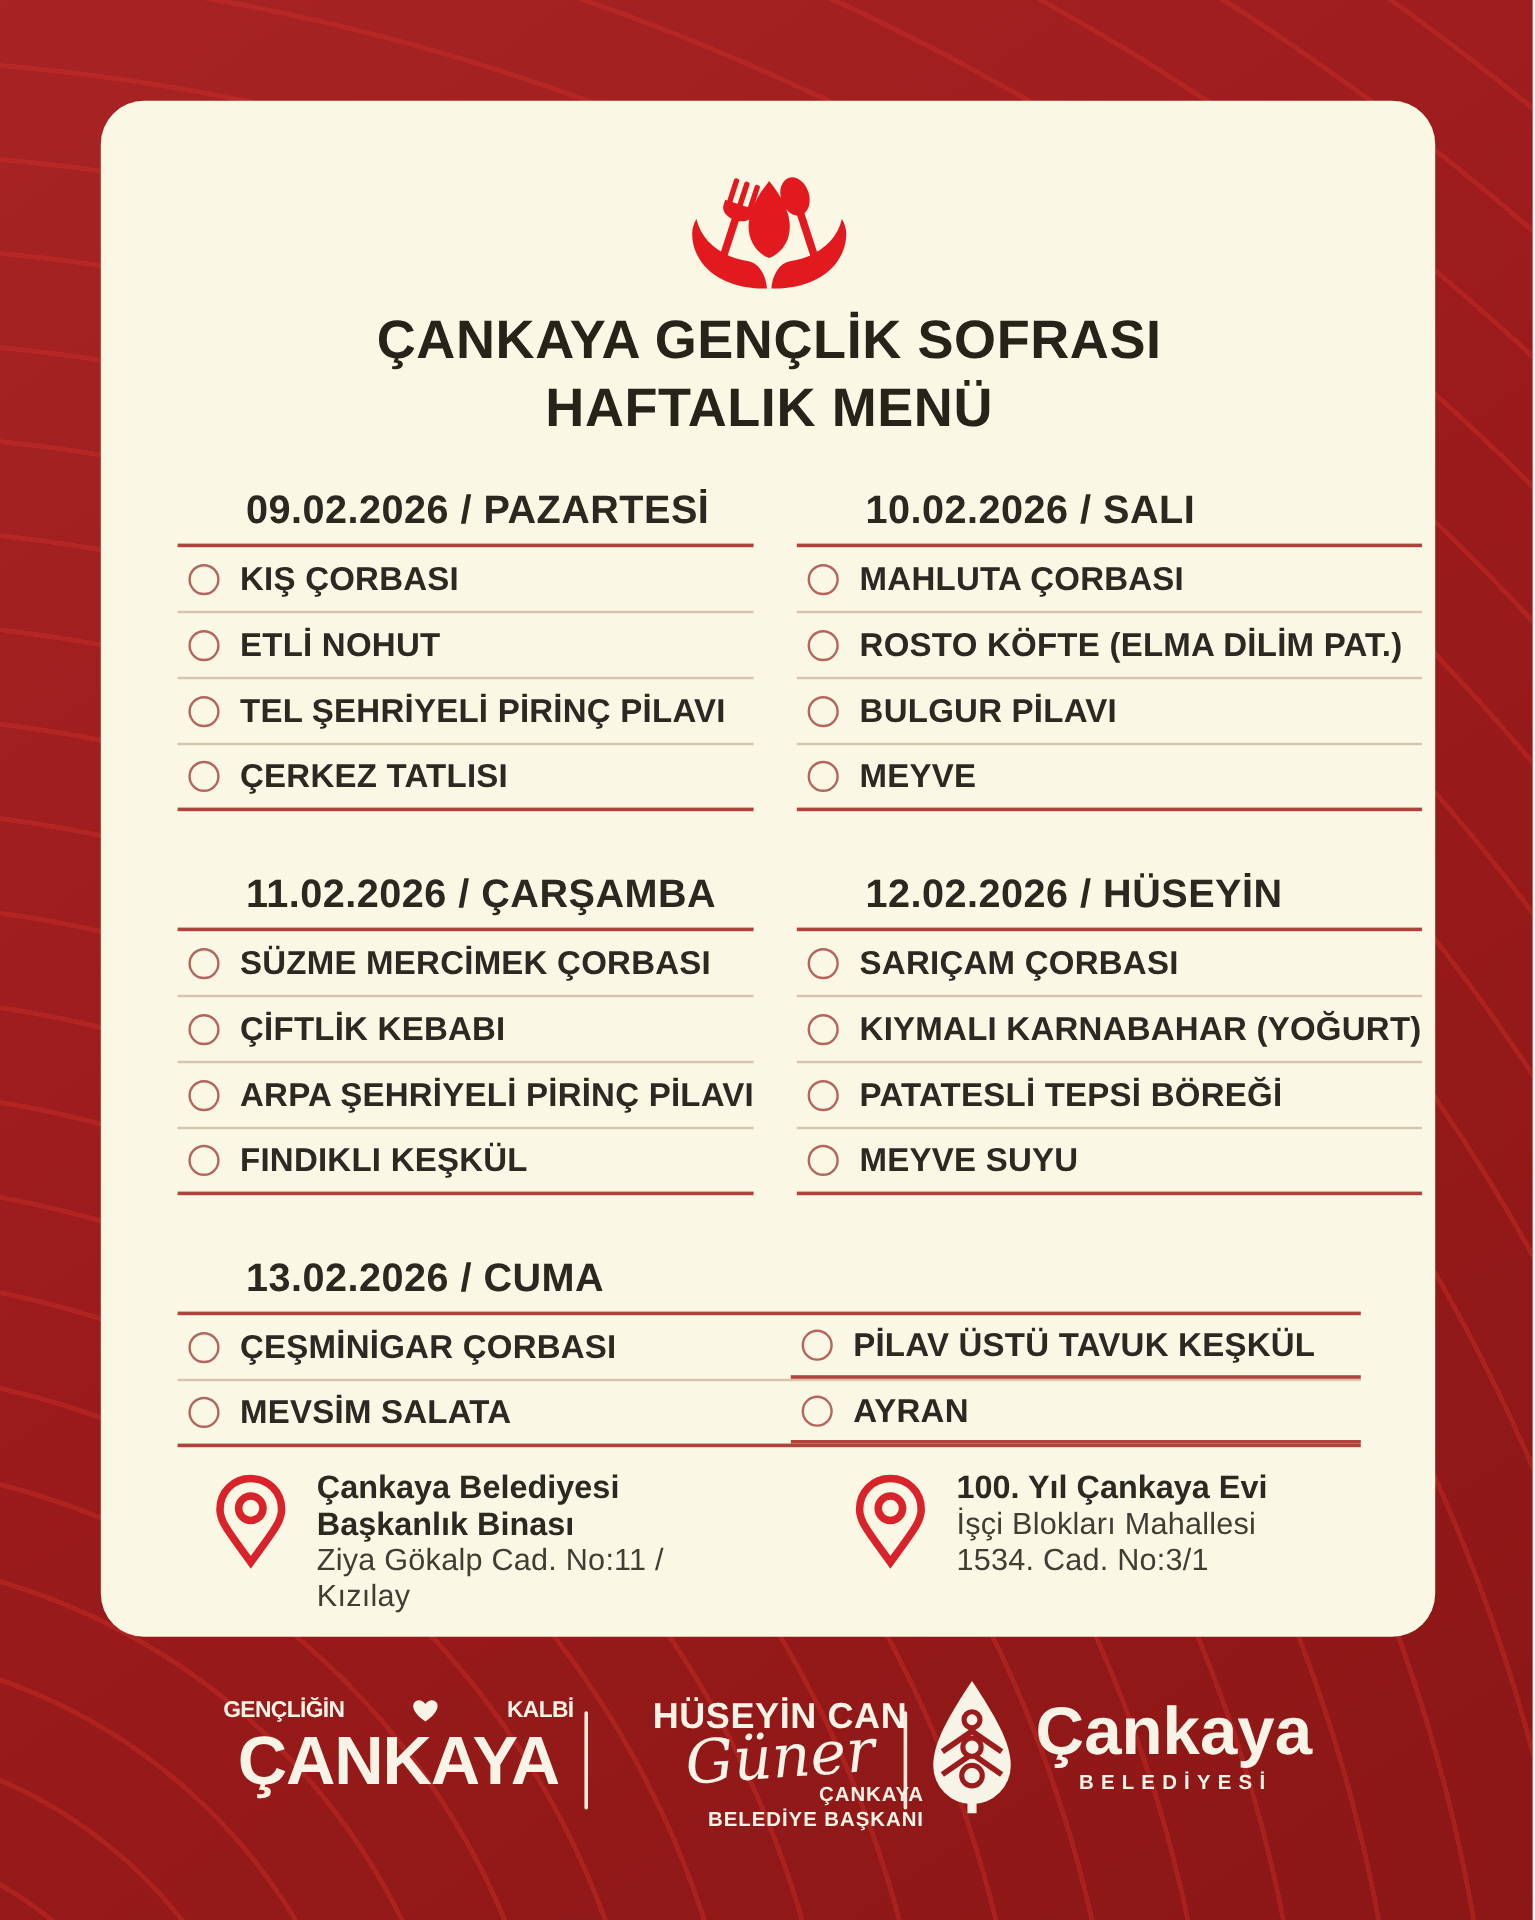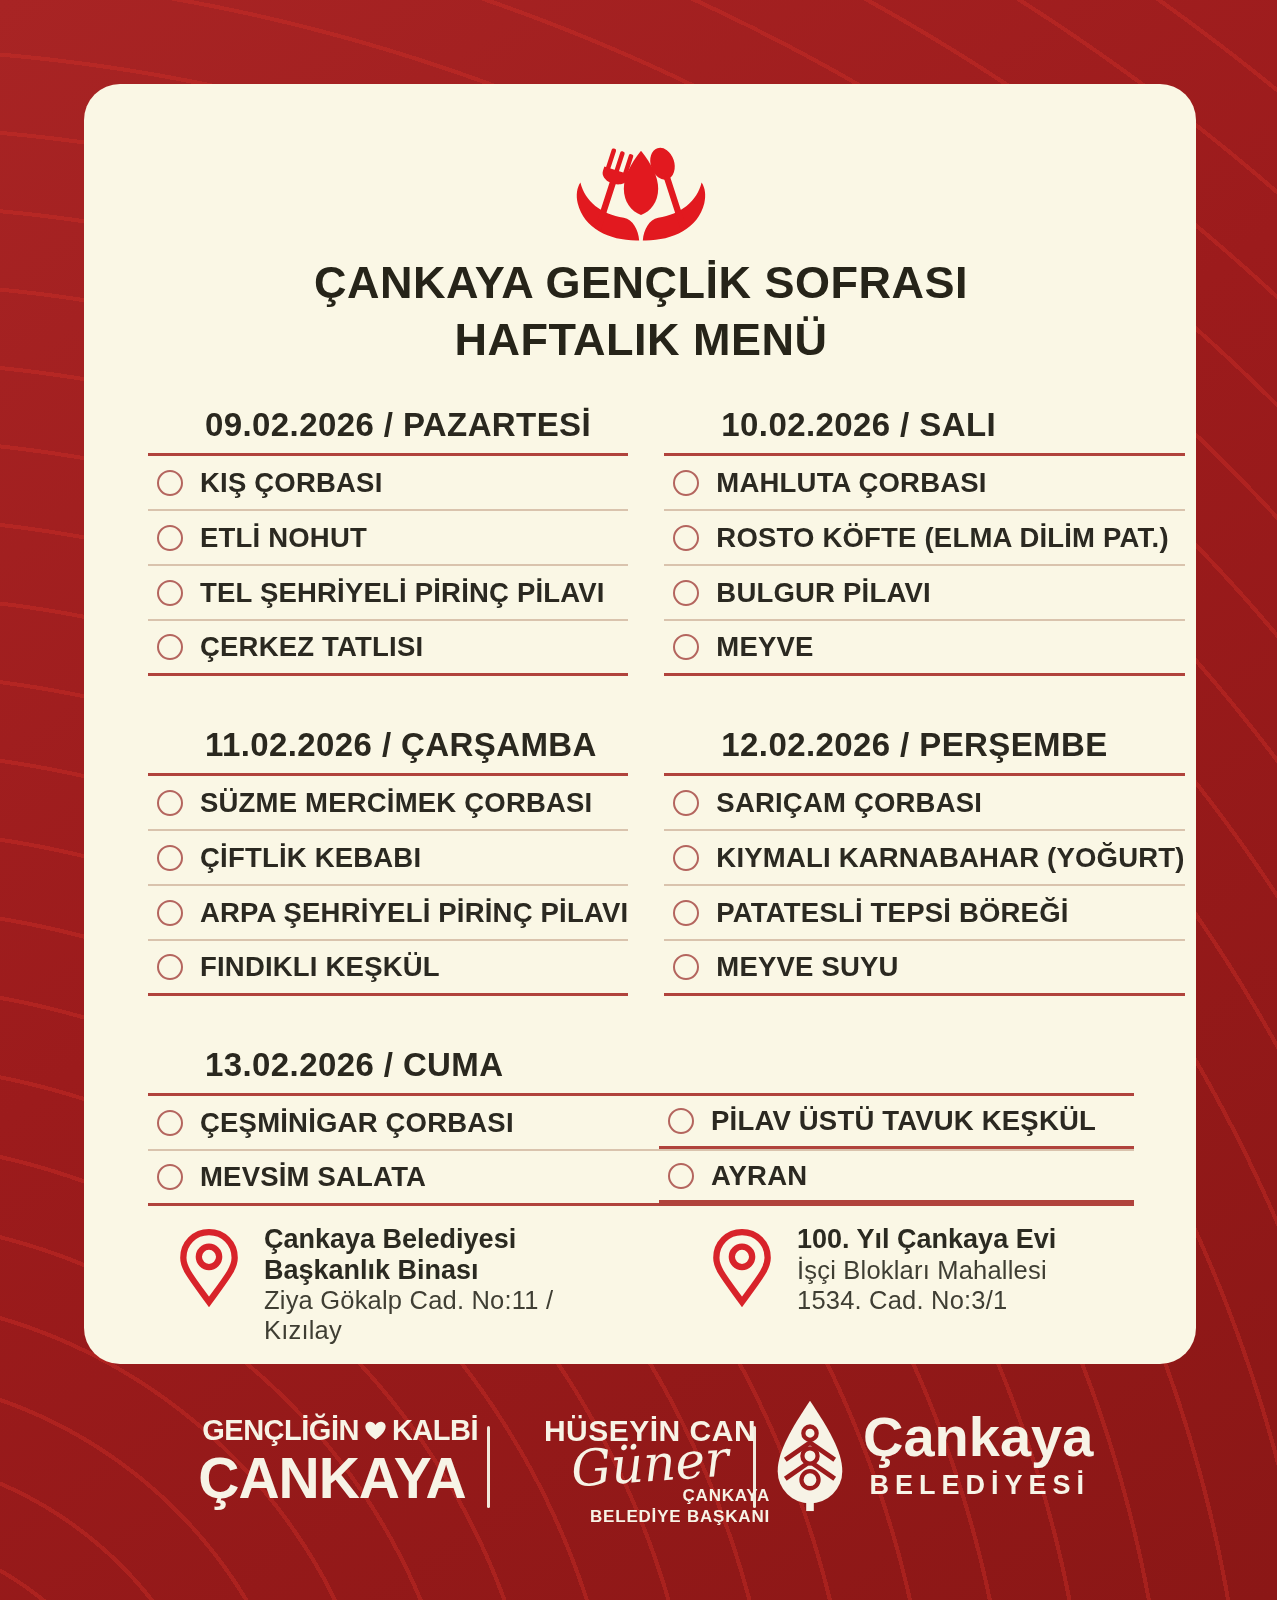--- a/index.html
+++ b/index.html
@@ -49,36 +49,36 @@
   .friday-row .menu-item{border-bottom:none;height:100%;}
   .locations{display:grid;grid-template-columns:1fr 1fr;column-gap:36px;margin-top:18px;}
   .location{display:flex;align-items:flex-start;gap:24px;}
   .location.l1{padding-left:30px;}
   .location.l2{padding-left:52px;}
   .pin{width:62px;height:80px;flex:none;margin-top:4px;}
   .loc-name{font-size:27px;font-weight:700;line-height:1.13;color:#2b2a21;}
   .loc-addr{font-size:25.5px;font-weight:400;line-height:1.18;color:#3f3e33;letter-spacing:.2px;}
   
   .f-campaign{position:absolute;left:186px;top:1414px;width:292px;text-align:center;color:var(--cream);}
-  .f-camp-top{display:flex;justify-content:flex-end;align-items:center;gap:4px;
-    font-size:29px;font-weight:800;letter-spacing:-.5px;}
+  .f-camp-top{display:flex;justify-content:space-between;align-items:center;gap:4px;
+    font-size:19px;font-weight:800;letter-spacing:-.5px;}
   .f-camp-name{font-size:57px;font-weight:800;letter-spacing:-1px;line-height:1.02;margin-top:2px;}
   .f-div{position:absolute;width:3px;height:82px;background:rgba(247,243,230,.95);top:1426px;border-radius:2px;}
   .f-div.d1{left:487px;}
   .f-div.d2{left:753px;}
   .f-mayor{position:absolute;left:528px;top:1414px;width:244px;text-align:center;color:var(--cream);}
   .f-mayor-name{font-size:30px;font-weight:800;letter-spacing:.5px;white-space:nowrap;}
   .f-mayor-sig{font-family:"DejaVu Serif",serif;font-style:italic;font-size:50px;line-height:.9;
     margin-top:-6px;transform:rotate(-4deg);}
   .f-mayor-title{margin-top:-2px;text-align:right;font-size:17px;font-weight:700;
     letter-spacing:.8px;line-height:1.25;padding-right:2px;}
   .f-muni{position:absolute;left:772px;top:1398px;display:flex;align-items:center;gap:15px;color:var(--cream);}
   .f-muni-text{text-align:center;}
   .f-muni-name{font-size:56px;font-weight:700;line-height:1;}
-  .f-muni-sub{font-size:27px;font-weight:700;letter-spacing:6px;text-indent:3px;margin-top:5px;}
+  .f-muni-sub{font-size:17px;font-weight:700;letter-spacing:6px;text-indent:3px;margin-top:5px;}
   .heart-icon{width:25px;height:23px;flex:none;}
   .leaf{width:76px;height:114px;flex:none;}
 </style>
 </head>
 <body>
 
 <div class="stage">
   <div class="card">
 
     <svg class="emblem" viewBox="0 0 170 115" aria-hidden="true">
@@ -167,21 +167,21 @@
           <span class="item-label">ARPA ŞEHRİYELİ PİRİNÇ PİLAVI</span>
         </div>
         <div class="menu-item">
           <span class="dot"></span>
           <span class="item-label">FINDIKLI KEŞKÜL</span>
         </div>
       </section>
 
       <section class="day">
         <h2 class="day-header">
-          <span class="header-text"><span>12.02.2026</span><span class="sep"> / </span><span>PERŞEMBE</span></span>
+          <span class="header-text"><span>12.02.2026</span><span class="sep"> / </span><span>HÜSEYİN</span></span>
         </h2>
         <div class="menu-item">
           <span class="dot"></span>
           <span class="item-label">SARIÇAM ÇORBASI</span>
         </div>
         <div class="menu-item">
           <span class="dot"></span>
           <span class="item-label">KIYMALI KARNABAHAR (YOĞURT)</span>
         </div>
         <div class="menu-item">

